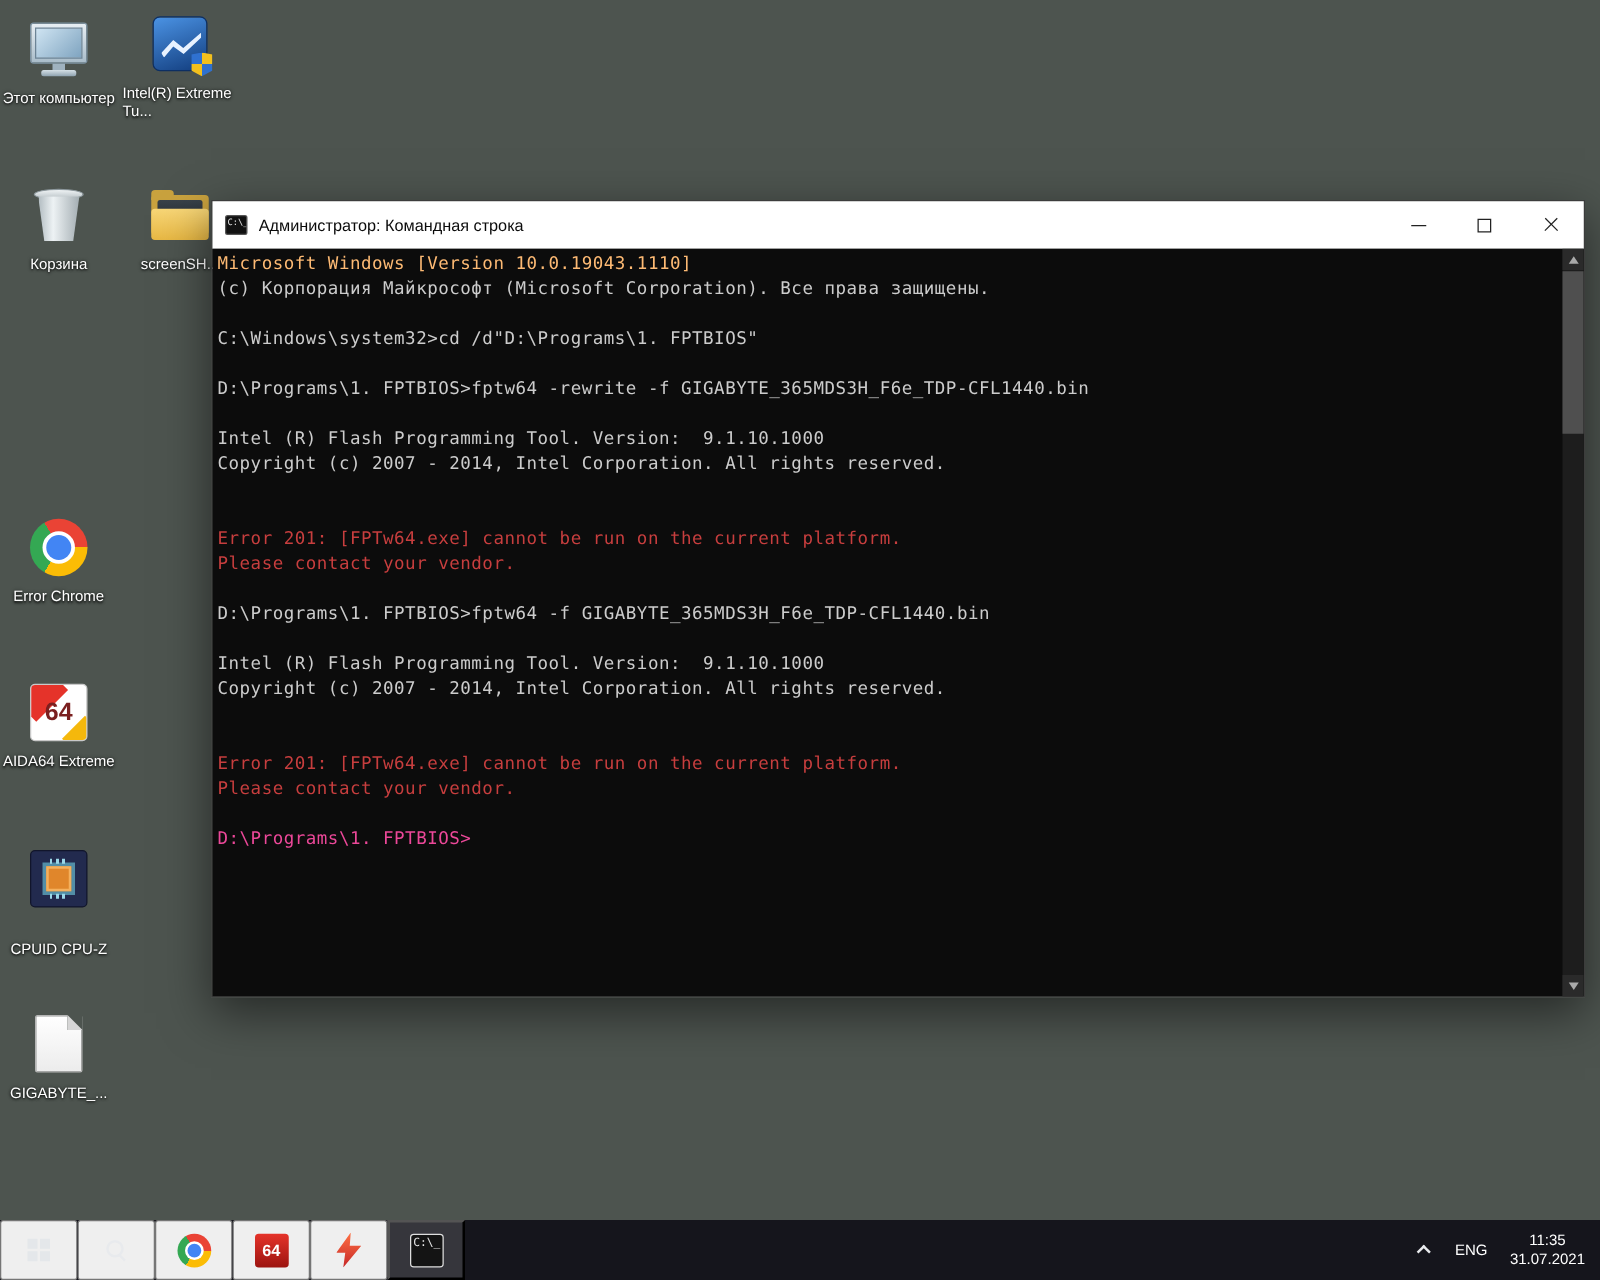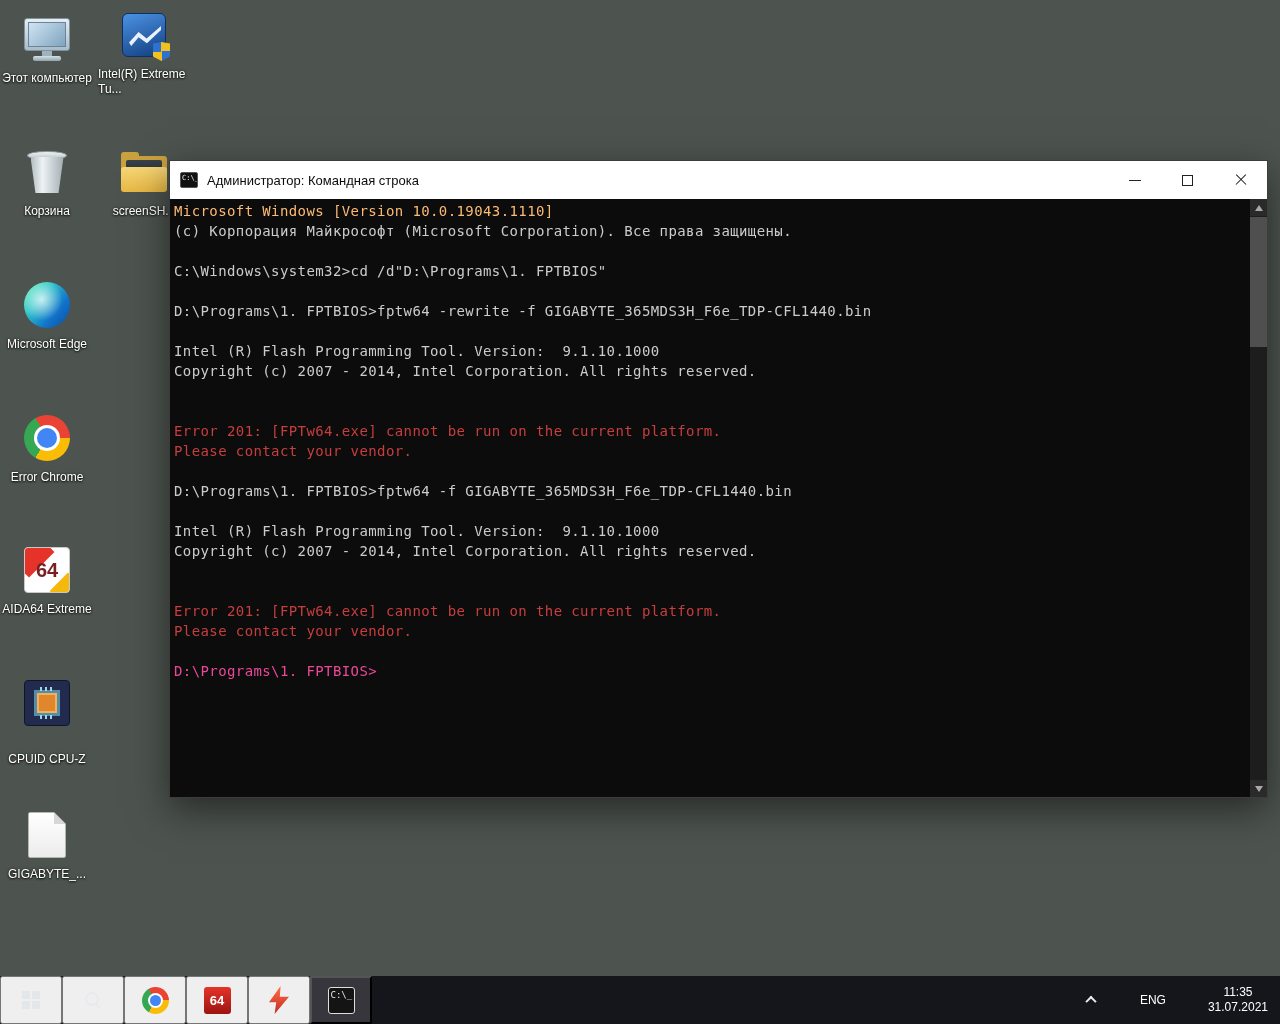--- a/index.html
+++ b/index.html
@@ -114,21 +114,21 @@
   .search-glass { position:relative; width:18px; height:18px; }
   .search-glass::before { content:""; position:absolute; left:1px; top:1px; width:10px; height:10px; border:2px solid #e8eaed; border-radius:50%; }
   .search-glass::after  { content:""; position:absolute; right:1px; bottom:2px; width:7px; height:2px; background:#e8eaed; transform:rotate(45deg); }
 
   .aida-tb { width:27px; height:27px; border-radius:3px; background:linear-gradient(#e5332a,#9c1410); color:#fff; font-weight:bold; font-size:13px; display:flex; align-items:center; justify-content:center; }
 
   .bolt { width:20px; height:28px; background:linear-gradient(#ff7043,#c62828); clip-path:polygon(58% 0, 0 58%, 36% 58%, 28% 100%, 100% 38%, 54% 38%); }
 
   .cmd-tb { width:27px; height:27px; background:#141414; border:1px solid #dedede; border-radius:3px; color:#e8e8e8; font-family:"DejaVu Sans Mono",monospace; font-size:9px; line-height:10px; padding:2px 2px; }
 
-  .tray { margin-left:auto; display:flex; align-items:center;gap:24px; }
+  .tray { margin-left:auto; display:flex; align-items:center; }
   .tray-chevron { width:30px; height:48px; display:flex; align-items:center; justify-content:center; }
   .chev { width:8px; height:8px; border-left:2px solid #e8eaed; border-top:2px solid #e8eaed; transform:rotate(45deg) translate(1px,1px); }
   .tray-lang { width:46px; height:48px; display:flex; align-items:center; justify-content:center; color:#ffffff; font-size:12px; }
   .tray-clock { padding:0 12px 0 8px; height:66px; display:flex; flex-direction:column; align-items:center; justify-content:center; color:#ffffff; font-size:12px; line-height:15px; text-align:center; }
 </style>
 </head>
 <body>
 
 <div class="desktop">
 
@@ -165,26 +165,20 @@
     <div class="ic">
       <div class="folder">
         <div class="f-back"></div>
         <div class="f-paper"></div>
         <div class="f-front"></div>
       </div>
     </div>
     <div class="icon-label">screenSH...</div>
   </div>
 
-  <div class="icon-cell" id="cell-edge">
-    <div class="ic">
-      <div class="edge-icon"></div>
-    </div>
-    <div class="icon-label">Microsoft Edge</div>
-  </div>
 
   <div class="icon-cell" id="cell-chrome">
     <div class="ic">
       <div class="chrome-icon chrome-lg">
           <div class="ring"></div>
           <div class="core"></div>
         </div>
     </div>
     <div class="icon-label">Error Chrome</div>
   </div>

